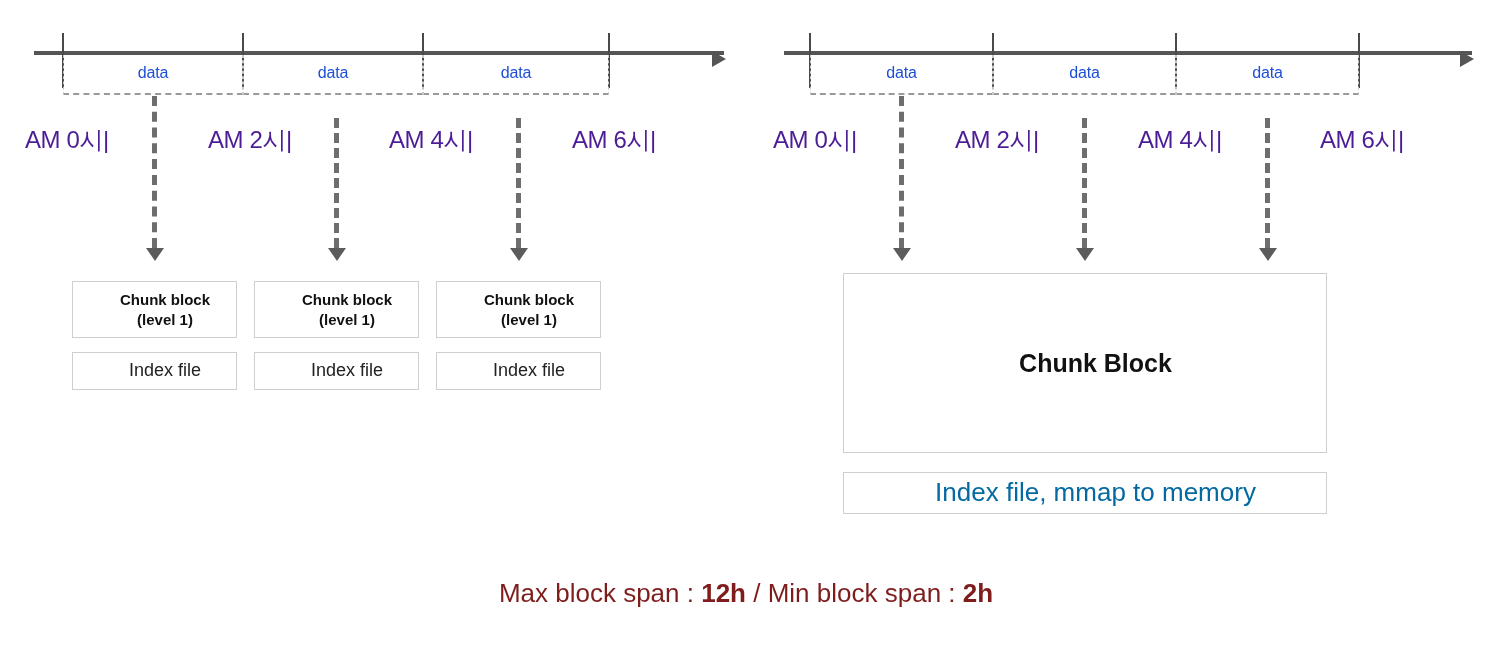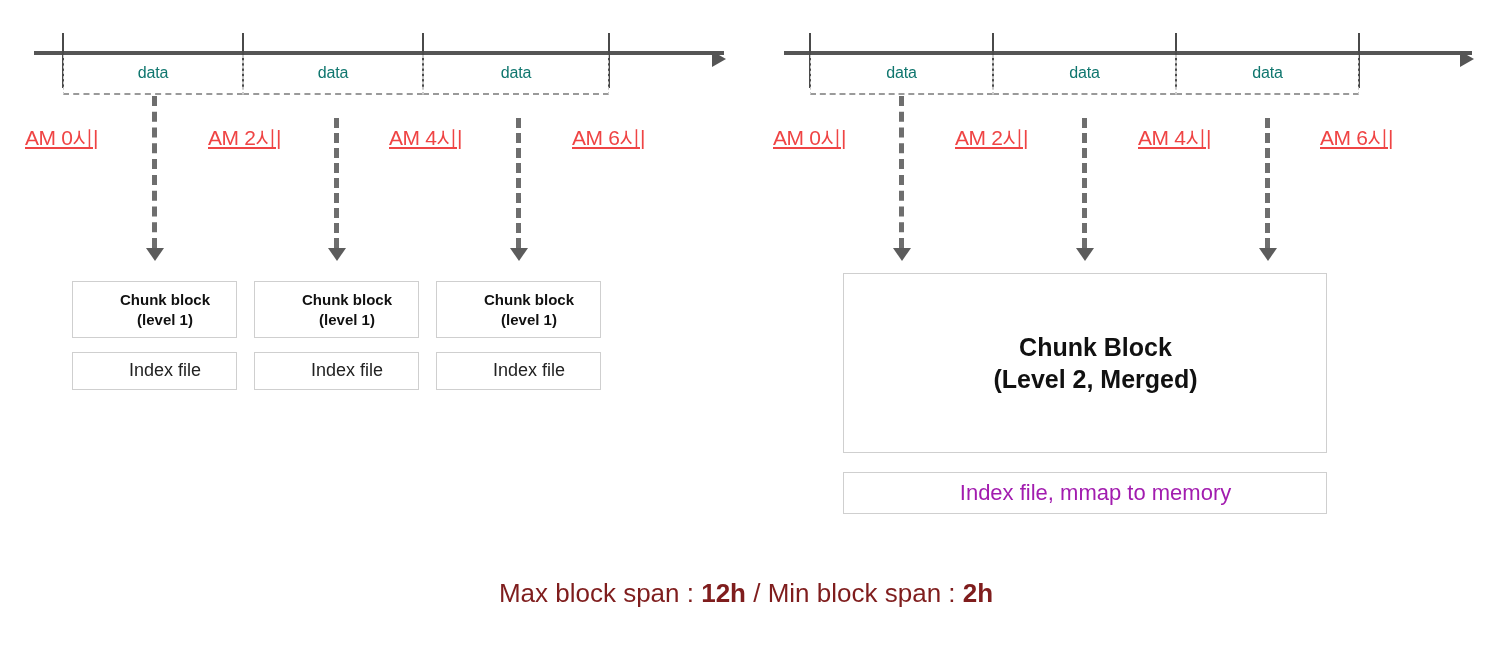--- a/index.html
+++ b/index.html
@@ -51,31 +51,30 @@
     border-right: 1px dashed #c8c8c8;
     box-sizing: border-box;
     height: 40px;
   }
   .data-span > span {
     position: absolute;
     left: 0; right: 0;
     top: 9px;
     text-align: center;
     font-size: 16px;
-    color: #0f766e;
+    color: #1d4ed8;
     letter-spacing: -0.2px;
   }
 
   .time-label {
     position: absolute;
-    font-size: 21px;
-    color: #ef4444;
+    font-size: 24px;
+    color: #4c1d95;
     white-space: nowrap;
     letter-spacing: -0.4px;
-    text-decoration: underline;
   }
 
   
   .drop {
     position: absolute;
     width: 0;
     border-left: 5px dashed #6e6e6e;
   }
   .drop-head {
     position: absolute;
@@ -107,23 +106,23 @@
     font-size: 18px;
     font-weight: normal;
     color: #222222;
   }
   .box-chunk-merged {
     font-size: 25px;
     font-weight: bold;
     color: #111111;
   }
   .box-index-big {
-    font-size: 22px;
+    font-size: 26px;
     font-weight: normal;
-    color: #a21caf;
+    color: #0369a1;
   }
 
   
   #caption {
     position: absolute;
     left: 0;
     right: 0;
     top: 578px;
     text-align: center;
     font-size: 26px;
@@ -232,21 +231,20 @@
 
     <div class="drop" style="left:1082px; top:118px; height:130px;"></div>
     <div class="drop-head" style="left:1076px; top:248px;"></div>
 
     <div class="drop" style="left:1265px; top:118px; height:130px;"></div>
     <div class="drop-head" style="left:1259px; top:248px;"></div>
 
     <div class="box box-chunk-merged" style="left:843px; top:273px; width:484px; height:180px;">
       <div>
         <div>Chunk Block</div>
-        <div>(Level 2, Merged)</div>
       </div>
     </div>
     <div class="box box-index-big" style="left:843px; top:472px; width:484px; height:42px;">
       <span>Index file, mmap to memory</span>
     </div>
   </div>
 
   <div id="caption">
     <span>Max block span : </span><span class="strong">12h</span><span> / </span><span>Min block span : </span><span class="strong">2h</span>
   </div>

